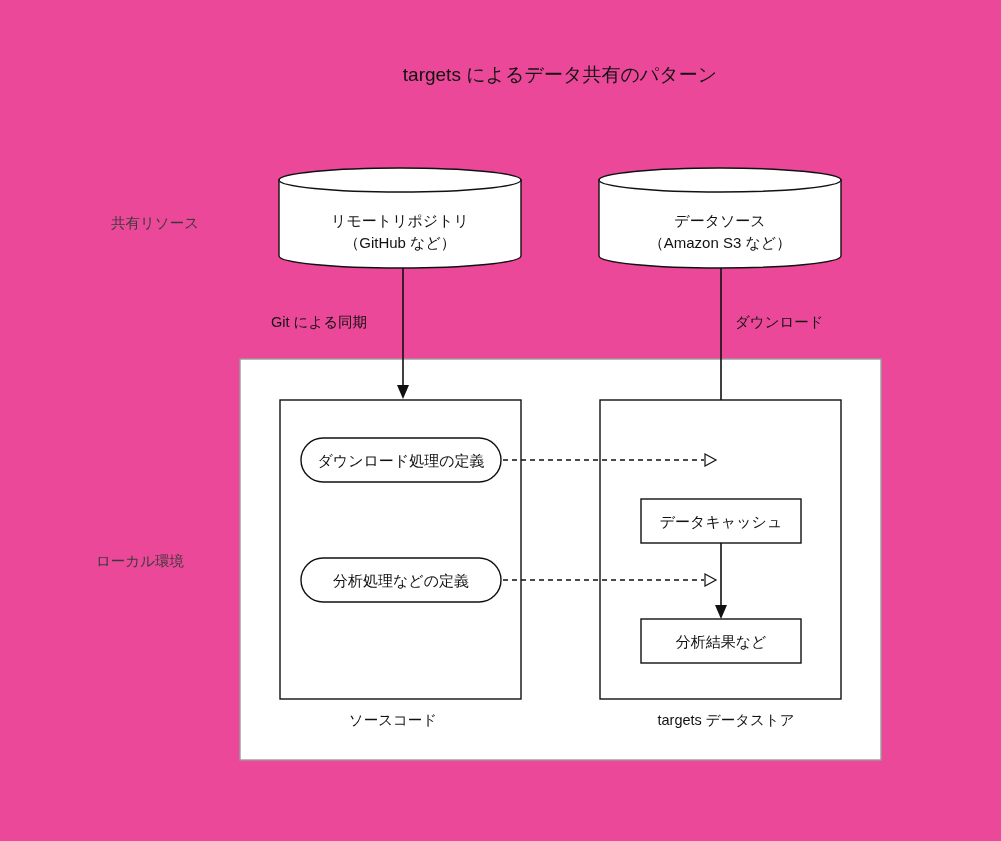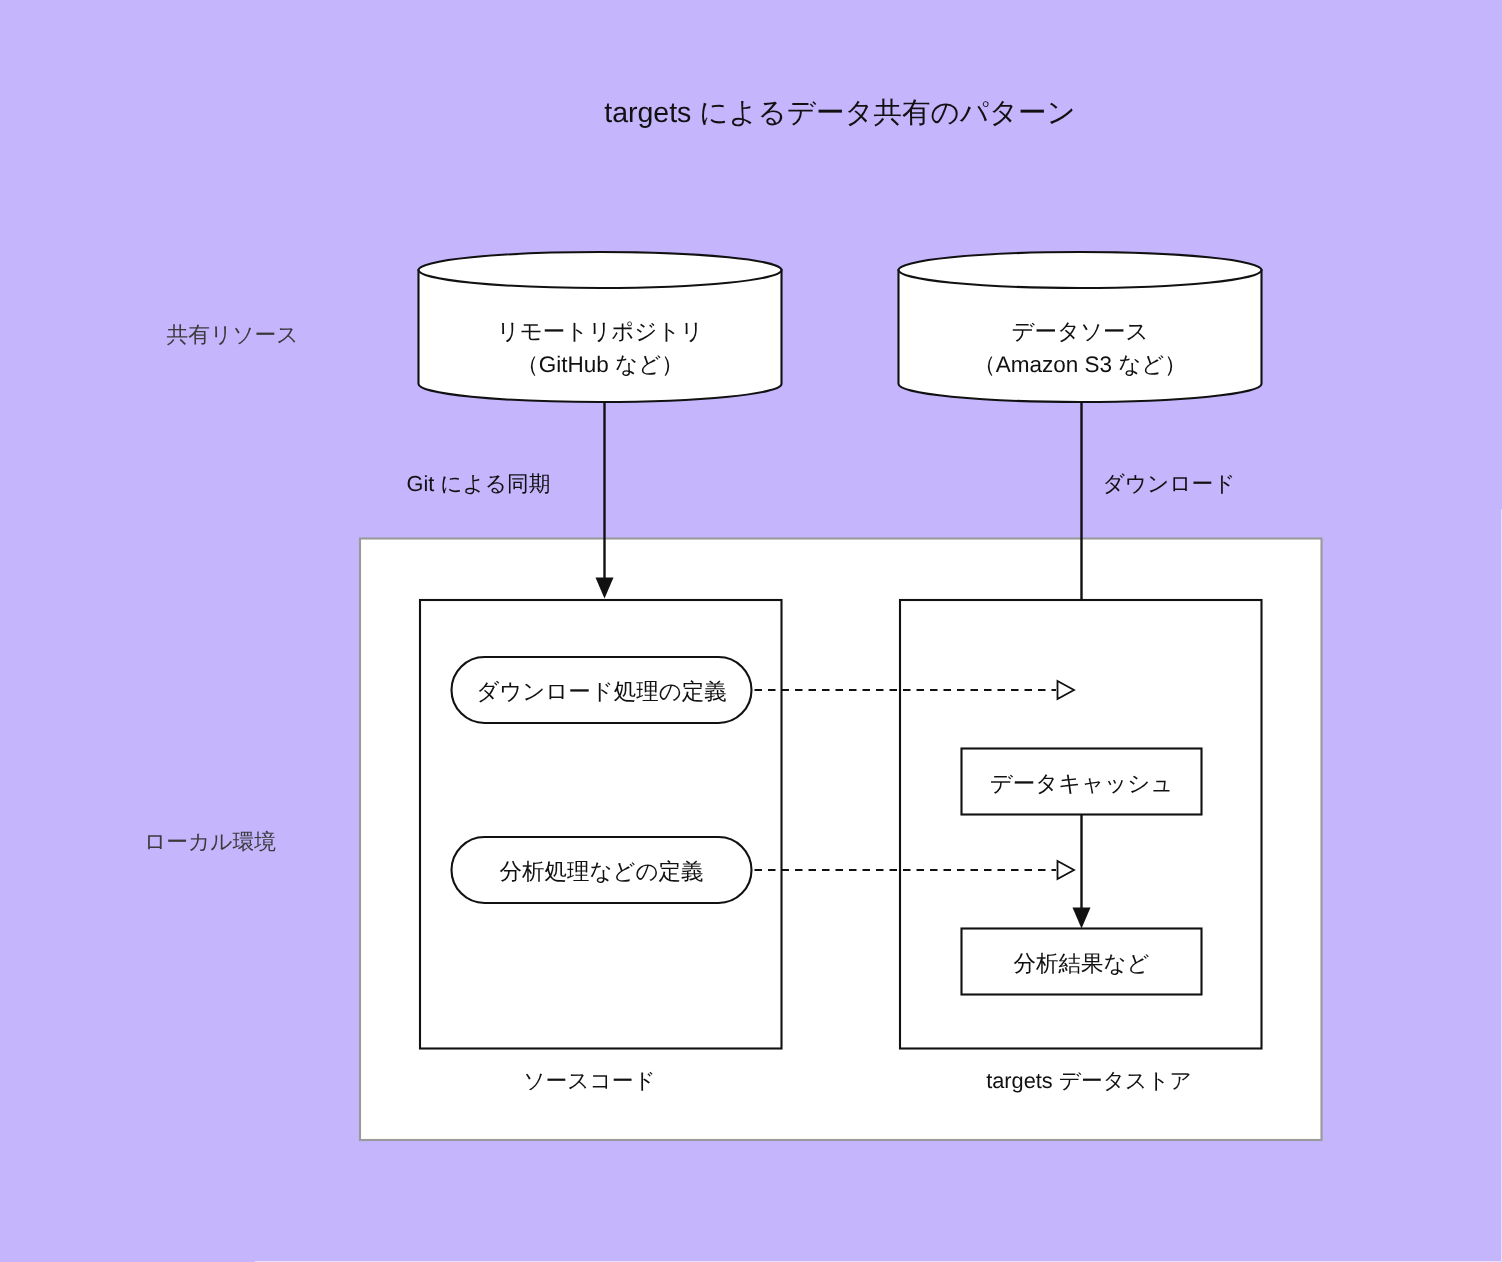--- a/index.html
+++ b/index.html
@@ -8,21 +8,21 @@
     background: #ffffff;
   }
   body {
     font-family: "Liberation Sans", "DejaVu Sans", sans-serif;
     color: #1a1a1a;
   }
   #canvas {
     position: relative;
     width: 1001px;
     height: 841px;
-    background: #c4b5fd;
+    background: #ec4899;
     overflow: hidden;
   }
   svg.diagram {
     position: absolute;
     top: 0;
     left: 0;
     width: 1001px;
     height: 841px;
   }
   .title-text {

